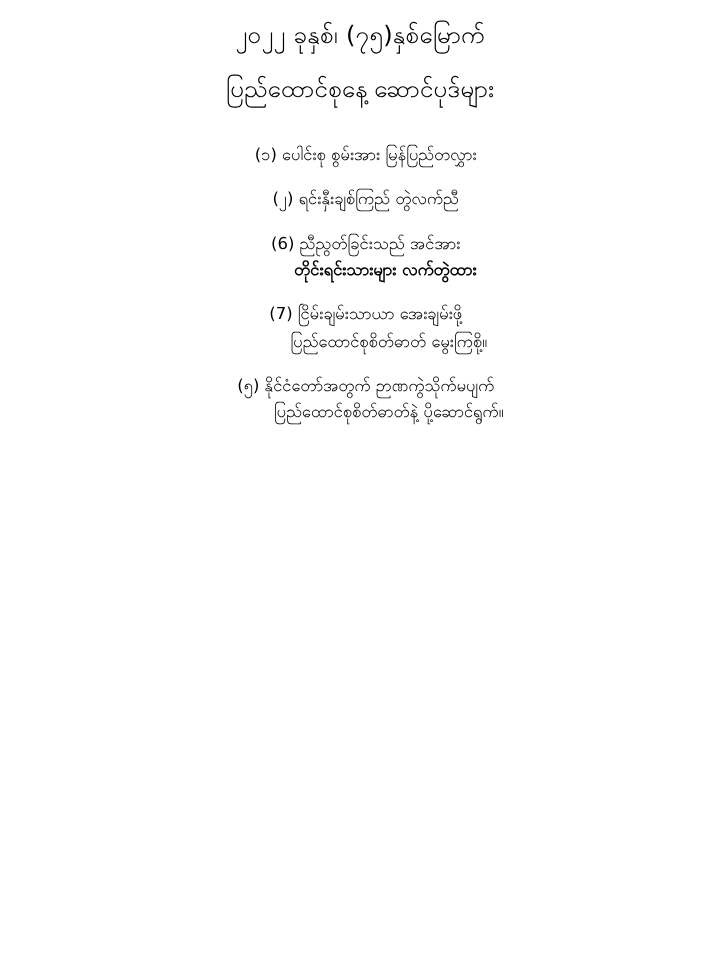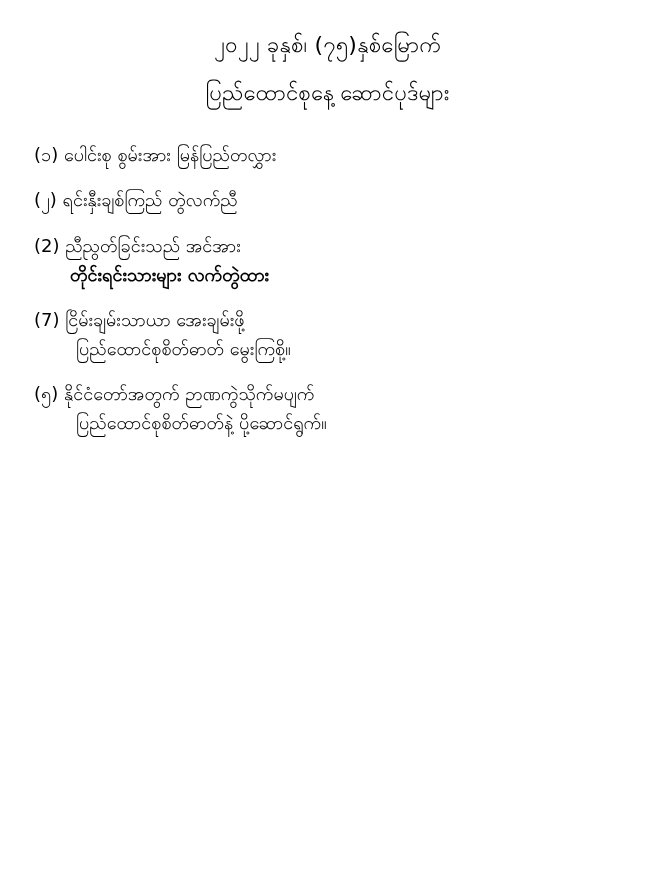--- a/index.html
+++ b/index.html
@@ -12,21 +12,21 @@
     height: 878px;
     font-family: "DejaVu Sans", "Liberation Sans", sans-serif;
     color: #000000;
     overflow: hidden;
   }
   .page {
     width: 655px;
     height: 878px;
     position: relative;
     box-sizing: border-box;
-    padding: 16px 24px 10px 24px;
+    padding: 4px 24px 10px 24px;
   }
   .header {
     text-align: center;
     margin-top: 12px;
   }
   .header .hline {
     font-size: 22px;
     line-height: 1.55;
     letter-spacing: 0.2px;
     white-space: nowrap;
@@ -35,23 +35,24 @@
     margin-top: 14px;
     font-family: Liberation Serif, serif;
   }
   .slogans {
     margin-top: 30px;
   }
   .slogan {
     margin-bottom: 16px;
   }
   .sline {
-    font-size: 18px;
+    font-size: 15px;
     line-height: 1.62;
     white-space: nowrap;
+    text-align: center;
   }
   .sline.first {
     margin-left: 10px;
   }
   .sline.cont {
     margin-left: 52px;
   }
   .sline.cont2 {
     margin-left: 46px;
     font-weight: bold;
@@ -71,21 +72,21 @@
 
     <div class="slogan">
       <div class="sline first">(၁) ပေါင်းစု စွမ်းအား မြန်ပြည်တလွှား</div>
     </div>
 
     <div class="slogan">
       <div class="sline first">(၂) ရင်းနှီးချစ်ကြည် တွဲလက်ညီ</div>
     </div>
 
     <div class="slogan">
-      <div class="sline first">(2) ညီညွတ်ခြင်းသည် အင်အား</div>
+      <div class="sline first">(6) ညီညွတ်ခြင်းသည် အင်အား</div>
       <div class="sline cont2">တိုင်းရင်းသားများ လက်တွဲထား</div>
     </div>
 
     <div class="slogan">
       <div class="sline first">(7) ငြိမ်းချမ်းသာယာ အေးချမ်းဖို့</div>
       <div class="sline cont">ပြည်ထောင်စုစိတ်ဓာတ် မွေးကြစို့။</div>
     </div>
 
     <div class="slogan">
       <div class="sline first">(၅) နိုင်ငံတော်အတွက် ဉာဏကွဲသိုက်မပျက်</div>

